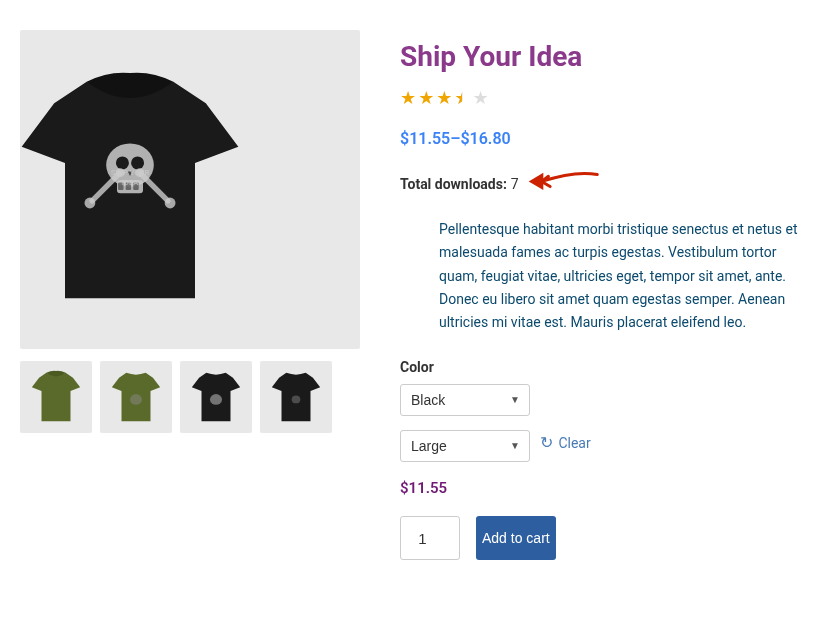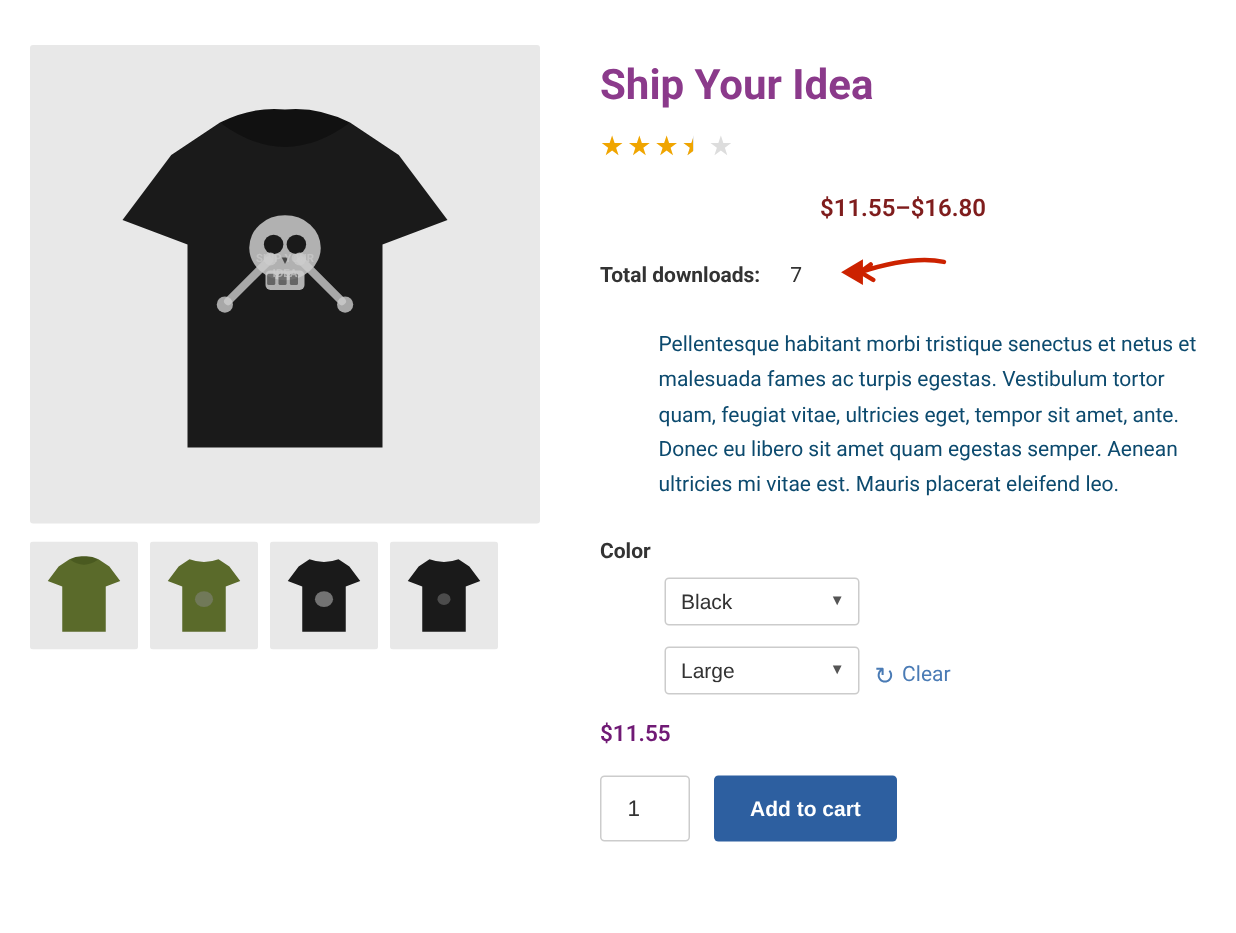--- a/index.html
+++ b/index.html
@@ -20,21 +20,21 @@
     .product-images {
       flex: 0 0 340px;
     }
     .main-image {
       width: 340px;
       height: 319px;
       background: #e8e8e8;
       border-radius: 2px;
       display: flex;
       align-items: center;
-      justify-content: center;
+      justify-content: flex-start;
       overflow: hidden;
     }
     .main-image svg {
       width: 220px;
       height: 260px;
     }
     .thumbnails {
       display: flex;
       gap: 8px;
       margin-top: 12px;
@@ -78,28 +78,27 @@
     }
     .star.empty { color: #ddd; }
     .review-link {
       color: #5a8fc4;
       text-decoration: none;
       font-size: 13px;
     }
     .price-range {
       font-size: 16px;
       font-weight: 600;
-      color: #7f1d1d;
+      color: #3b82f6;
       margin-bottom: 14px;
-      text-align: center;
     }
     .downloads-row {
       display: flex;
       align-items: center;
-      gap: 20px;
+      gap: 4px;
       margin-bottom: 16px;
       font-size: 14px;
     }
     .downloads-label { font-weight: 700; }
     .downloads-value { font-weight: 400; }
     .arrow-svg {
       width: 80px;
       height: 30px;
     }
     .product-description {
@@ -113,23 +112,22 @@
       margin-bottom: 14px;
     }
     .option-label {
       font-weight: 700;
       font-size: 14px;
       margin-bottom: 6px;
       color: #333;
     }
     .option-row {
       display: flex;
-      align-items: flex-end;
+      align-items: flex-start;
       gap: 10px;
-      margin-left: 43px;
     }
     .styled-select {
       position: relative;
       display: inline-block;
     }
     .styled-select select {
       appearance: none;
       -webkit-appearance: none;
       background: #fff;
       border: 1px solid #ccc;
@@ -182,23 +180,23 @@
       border-radius: 3px;
       text-align: center;
       font-size: 15px;
       color: #333;
     }
     .add-to-cart-btn {
       background: #2d5fa0;
       color: #fff;
       border: none;
       border-radius: 3px;
-      padding: 12px 24px;
-      font-size: 14px;
-      font-weight: 700;
+      padding: 12px 6px;
+      font-size: 14px;
+      font-weight: 400;
       cursor: pointer;
       height: 44px;
     }
     
     .tshirt-black { fill: #1a1a1a; }
   </style>
 </head>
 <body>
 
 <div class="product-page">

